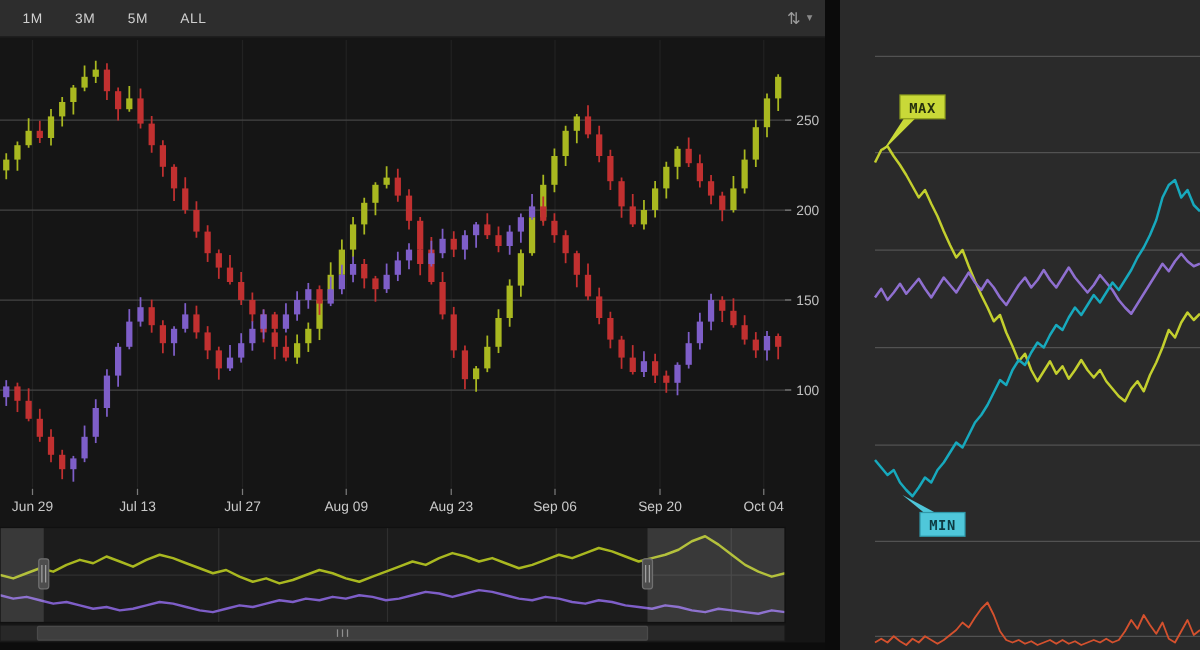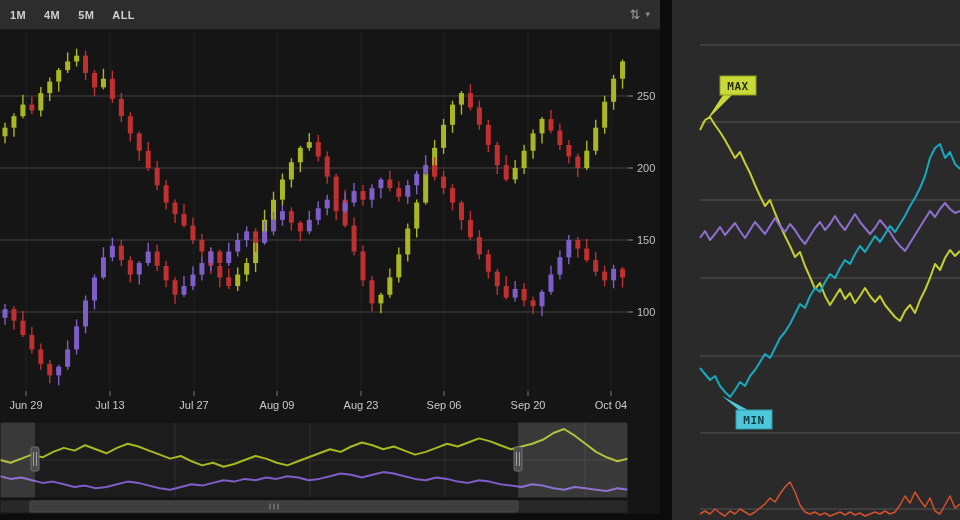--- a/index.html
+++ b/index.html
@@ -3,38 +3,38 @@
 <meta charset="utf-8">
 <style>
   html,body{margin:0;padding:0;background:#000;}
   .screen{position:relative;width:960px;height:520px;display:flex;overflow:hidden;
           background:#151515;font-family:"Liberation Sans",sans-serif;}
   .left-panel{width:660px;height:520px;display:flex;flex-direction:column;}
   .toolbar{height:30px;background:#2d2d2d;border-bottom:1px solid #1a1a1a;
            display:flex;align-items:center;padding:0 10px;box-sizing:border-box;}
   .range-buttons{display:flex;align-items:center;}
   .range-buttons button{background:none;border:none;color:#cfcfcf;
-           font-family:"Liberation Sans",sans-serif;font-size:11px;font-weight:bold;
-           letter-spacing:.4px;margin:0 18px 0 0;padding:0;cursor:pointer;}
+           font-family:"Liberation Sans",sans-serif;font-size:11px;font-weight:normal;
+           letter-spacing:.4px;margin:0 18px 0 8px;padding:0;cursor:pointer;}
   .toolbar-right{margin-left:auto;display:flex;align-items:center;gap:5px;}
   .compare-glyph{color:#9c9c9c;font-size:13px;line-height:1;cursor:pointer;}
   .caret-glyph{color:#8a8a8a;font-size:9px;line-height:1;cursor:pointer;}
   .panel-divider{width:12px;height:520px;background:#0b0b0b;}
   .right-panel{width:288px;height:520px;}
   svg{display:block;}
 </style>
 </head>
 <body>
 
 <div class="screen">
   <div class="left-panel">
     <div class="toolbar">
       <div class="range-buttons">
           <button>1M</button>
-          <button>4M</button>
+          <button>3M</button>
           <button>5M</button>
           <button>ALL</button>
         </div>
       <div class="toolbar-right">
         <span class="compare-glyph">⇅</span>
         <span class="caret-glyph">▾</span>
       </div>
     </div>
     <svg id="left-svg" width="660" height="490" viewBox="0 30 660 490">
         <rect x="0" y="30" width="660" height="490" fill="#151515"></rect>

